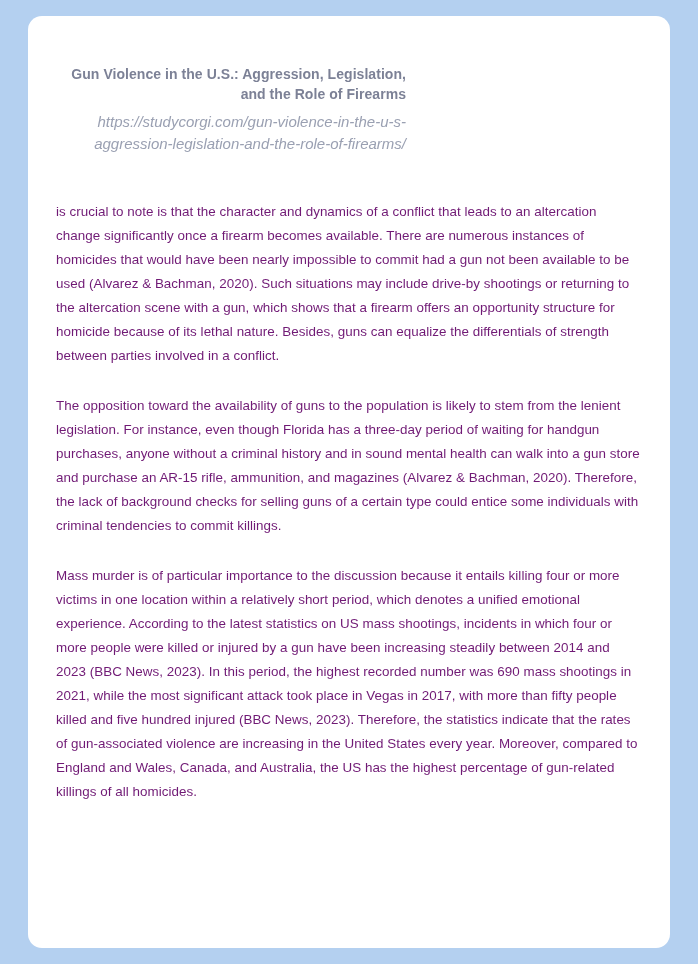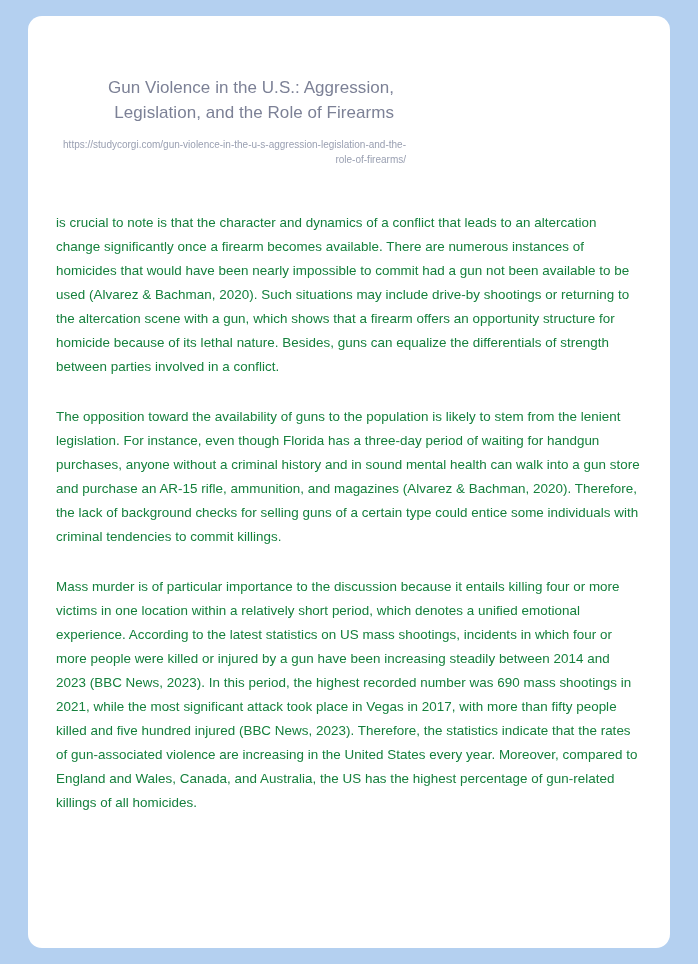--- a/index.html
+++ b/index.html
@@ -58,42 +58,43 @@
     font-weight: normal;
     margin-left: 1px;
   }
   .header-meta {
     flex: 0 1 auto;
     text-align: right;
     max-width: 350px;
     padding-top: 2px;
   }
   .doc-title {
-    font-size: 17px;
-    font-weight: normal;
+    font-size: 14px;
+    font-weight: bold;
     color: #7c8196;
     line-height: 1.45;
     letter-spacing: 0.05px;
-    margin: 12px;
+    margin: 0;
   }
   .doc-url {
-    font-size: 10px;
+    font-size: 15px;
     color: #9aa0b2;
     line-height: 1.5;
     margin: 6px 0 0 0;
     word-break: break-word;
+    font-style: italic;
   }
   .content {
     padding: 0 28px;
     margin-top: 44px;
   }
   .para {
     font-size: 13.4px;
     line-height: 24px;
-    color: #15803d;
+    color: #701a75;
     margin: 0 0 26px 0;
     text-align: left;
     letter-spacing: 0.04px;
   }
   .para:last-child {
     margin-bottom: 0;
   }
 </style>
 </head>
 <body>

